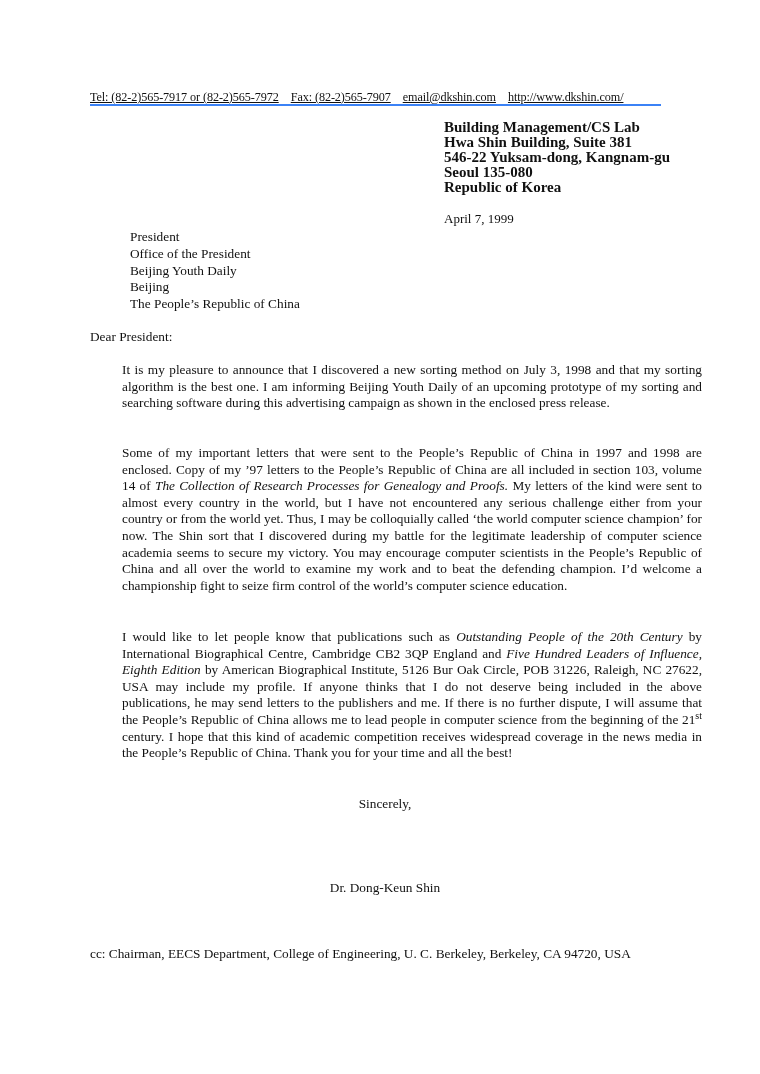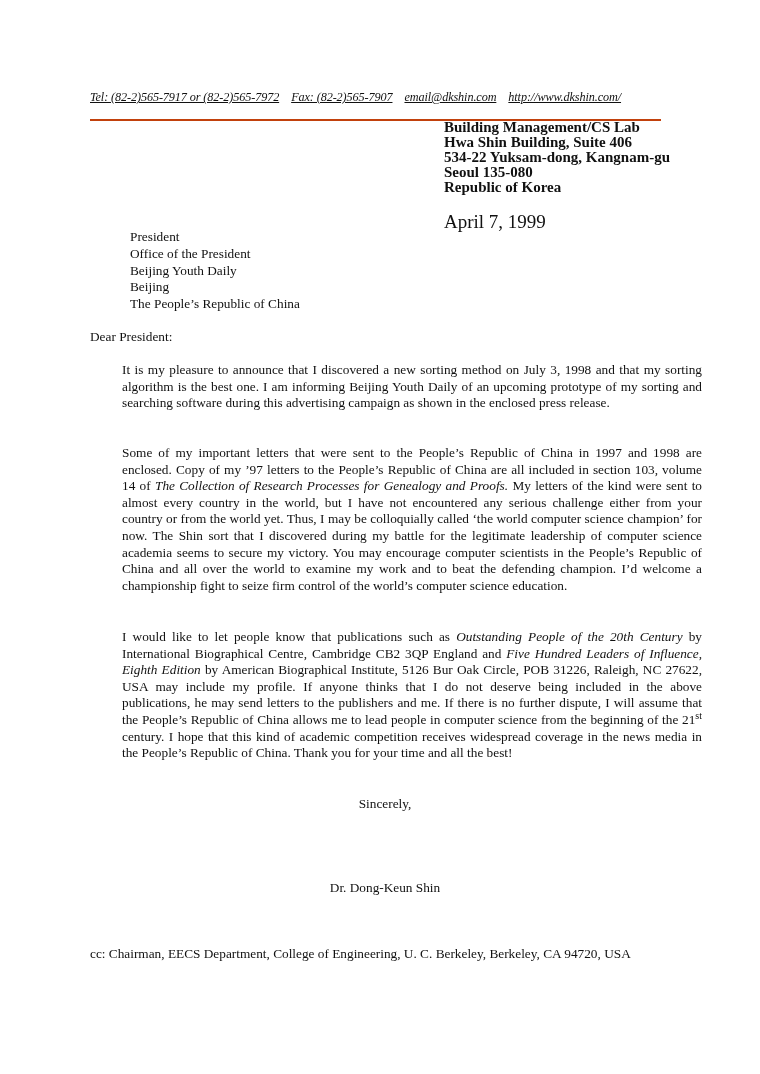--- a/index.html
+++ b/index.html
@@ -14,43 +14,42 @@
       overflow: hidden;
       font-family: "Liberation Serif", "DejaVu Serif", serif;
       color: #111111;
       font-size: 13.3px;
     }
     .header-line {
       position: absolute;
       left: 90px;
       top: 90px;
       width: 571px;
-      font-style: italic;
       font-size: 12.2px;
       white-space: nowrap;
-      border-bottom: 2px solid #c2410c;
-      padding-bottom: 15px;
+      border-bottom: 2px solid #3b82f6;
+      padding-bottom: 0px;
       line-height: 14px;
       letter-spacing: -0.1px;
     }
     .header-line span { text-decoration: underline; }
     .header-line .gap { display: inline-block; width: 12px; }
     .sender {
       position: absolute;
       left: 444px;
       top: 120px;
       font-weight: bold;
       font-size: 15px;
       line-height: 15px;
     }
     .date {
       position: absolute;
       left: 444px;
       top: 211px;
-      font-size: 19px;
+      font-size: 13px;
     }
     .recipient {
       position: absolute;
       left: 90px;
       top: 229px;
       line-height: 16.8px;
       margin-left: 40px;
     }
     .salutation {
       position: absolute;
@@ -94,22 +93,22 @@
   </style>
 </head>
 <body>
 
 <div class="header-line">
   <span>Tel: (82-2)565-7917 or (82-2)565-7972</span><span class="gap"></span><span>Fax: (82-2)565-7907</span><span class="gap"></span><span>email@dkshin.com</span><span class="gap"></span><span>http://www.dkshin.com/</span>
 </div>
 
 <div class="sender">
   <div>Building Management/CS Lab</div>
-  <div>Hwa Shin Building, Suite 406</div>
-  <div>534-22 Yuksam-dong, Kangnam-gu</div>
+  <div>Hwa Shin Building, Suite 381</div>
+  <div>546-22 Yuksam-dong, Kangnam-gu</div>
   <div>Seoul 135-080</div>
   <div>Republic of Korea</div>
 </div>
 
 <div class="date">April 7, 1999</div>
 
 <div class="recipient">
   <div>President</div>
   <div>Office of the President</div>
   <div>Beijing Youth Daily</div>

